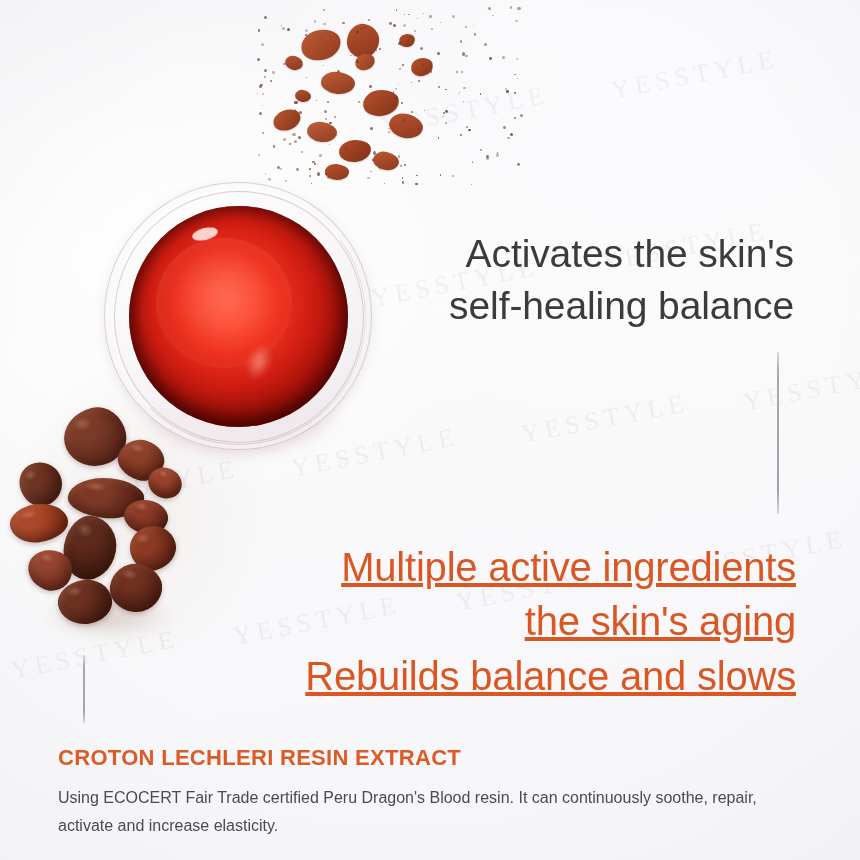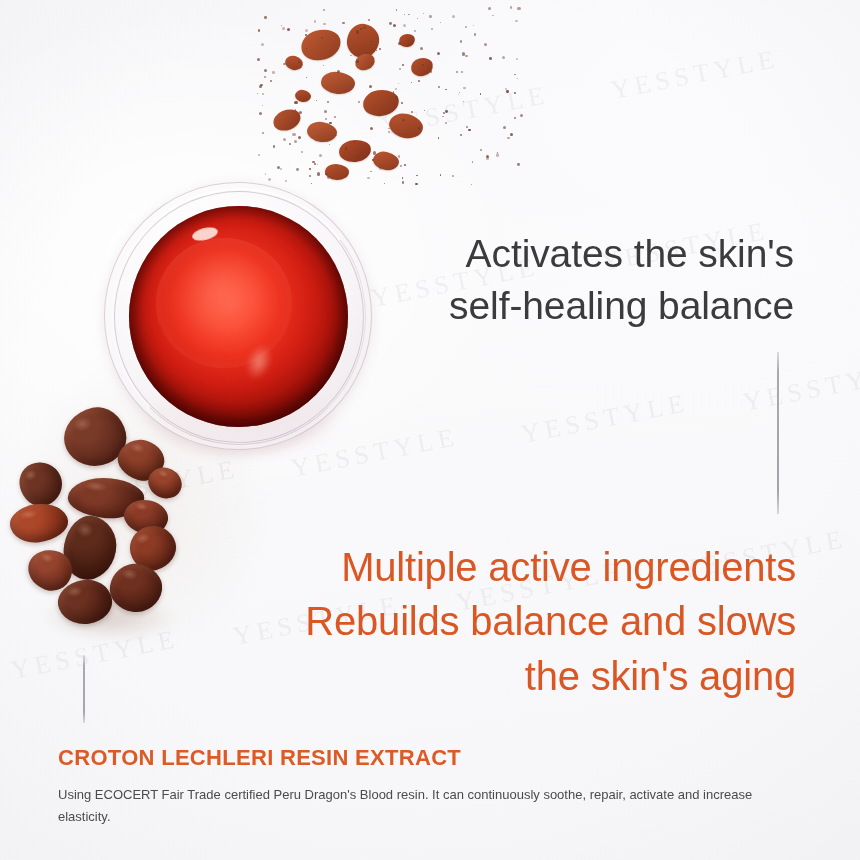--- a/index.html
+++ b/index.html
@@ -223,21 +223,21 @@
     position: absolute;
     right: 64px; top: 540px;
     width: 560px;
     text-align: right;
     font-size: 40px;
     line-height: 1.36;
     font-weight: 400;
     color: #da5724;
     letter-spacing: -0.2px;
   }
-  .headline-2 .ln { display: block; }
+  .headline-2 .ln { display: block; text-decoration: underline; }
 
   .divider-left {
     position: absolute;
     left: 83px; top: 655px;
     width: 2px; height: 68px;
     background: linear-gradient(180deg, rgba(170,170,176,0.30) 0%, #a9a9af 16%, #a5a5ab 84%, rgba(170,170,176,0.35) 100%);
   }
 
   .caption {
     position: absolute;
@@ -245,21 +245,21 @@
     width: 760px;
   }
   .caption-title {
     font-size: 22px;
     font-weight: bold;
     color: #dc5a25;
     letter-spacing: 0.3px;
     margin: 12px 0 13px 0;
   }
   .caption-body {
-    font-size: 13px;
+    font-size: 16px;
     line-height: 1.72;
     color: #4b4b4e;
     font-weight: 400;
     margin: 0;
     max-width: 706px;
   }
 </style>
 </head>
 <body>
 
@@ -525,22 +525,22 @@
 
   <div class="headline-1">
     <span class="ln">Activates the skin's</span>
     <span class="ln">self-healing balance</span>
   </div>
 
   <div class="divider-right"></div>
 
   <div class="headline-2">
     <span class="ln">Multiple active ingredients</span>
+    <span class="ln">the skin's aging</span>
     <span class="ln">Rebuilds balance and slows</span>
-    <span class="ln">the skin's aging</span>
   </div>
 
   <div class="divider-left"></div>
 
   <div class="caption">
     <p class="caption-title">CROTON LECHLERI RESIN EXTRACT</p>
     <p class="caption-body">Using ECOCERT Fair Trade certified Peru Dragon's Blood resin. It can continuously soothe, repair, activate and increase elasticity.</p>
   </div>
 
 </div>

